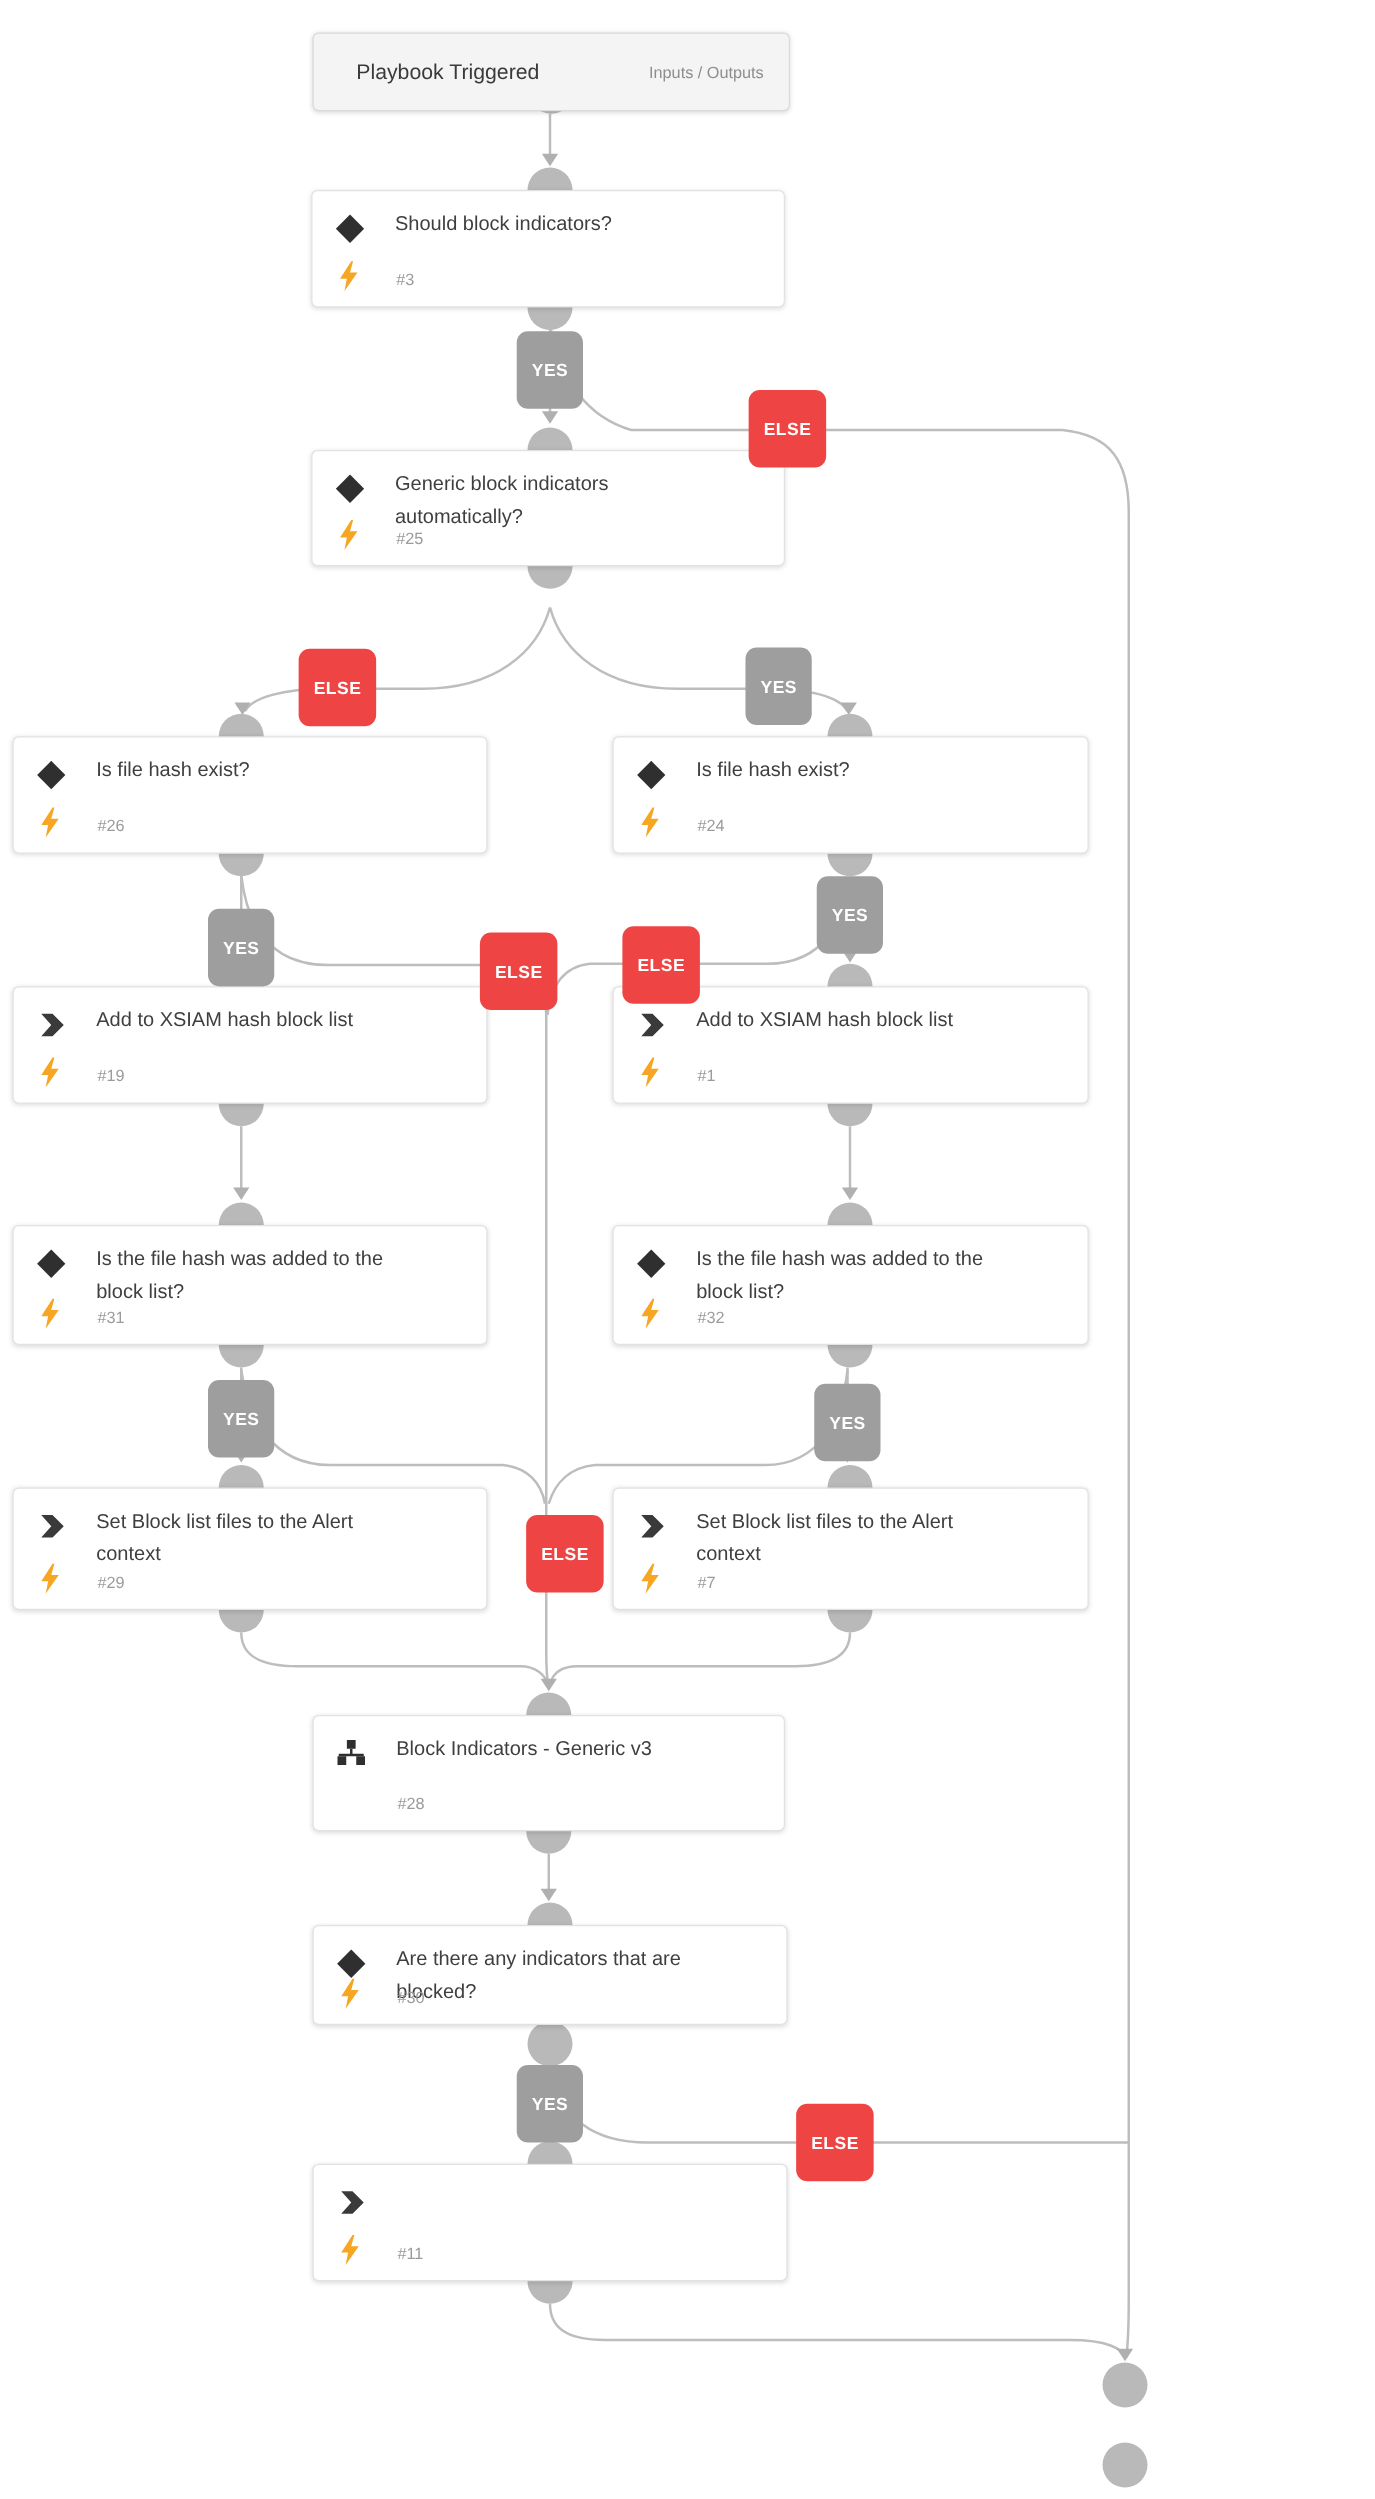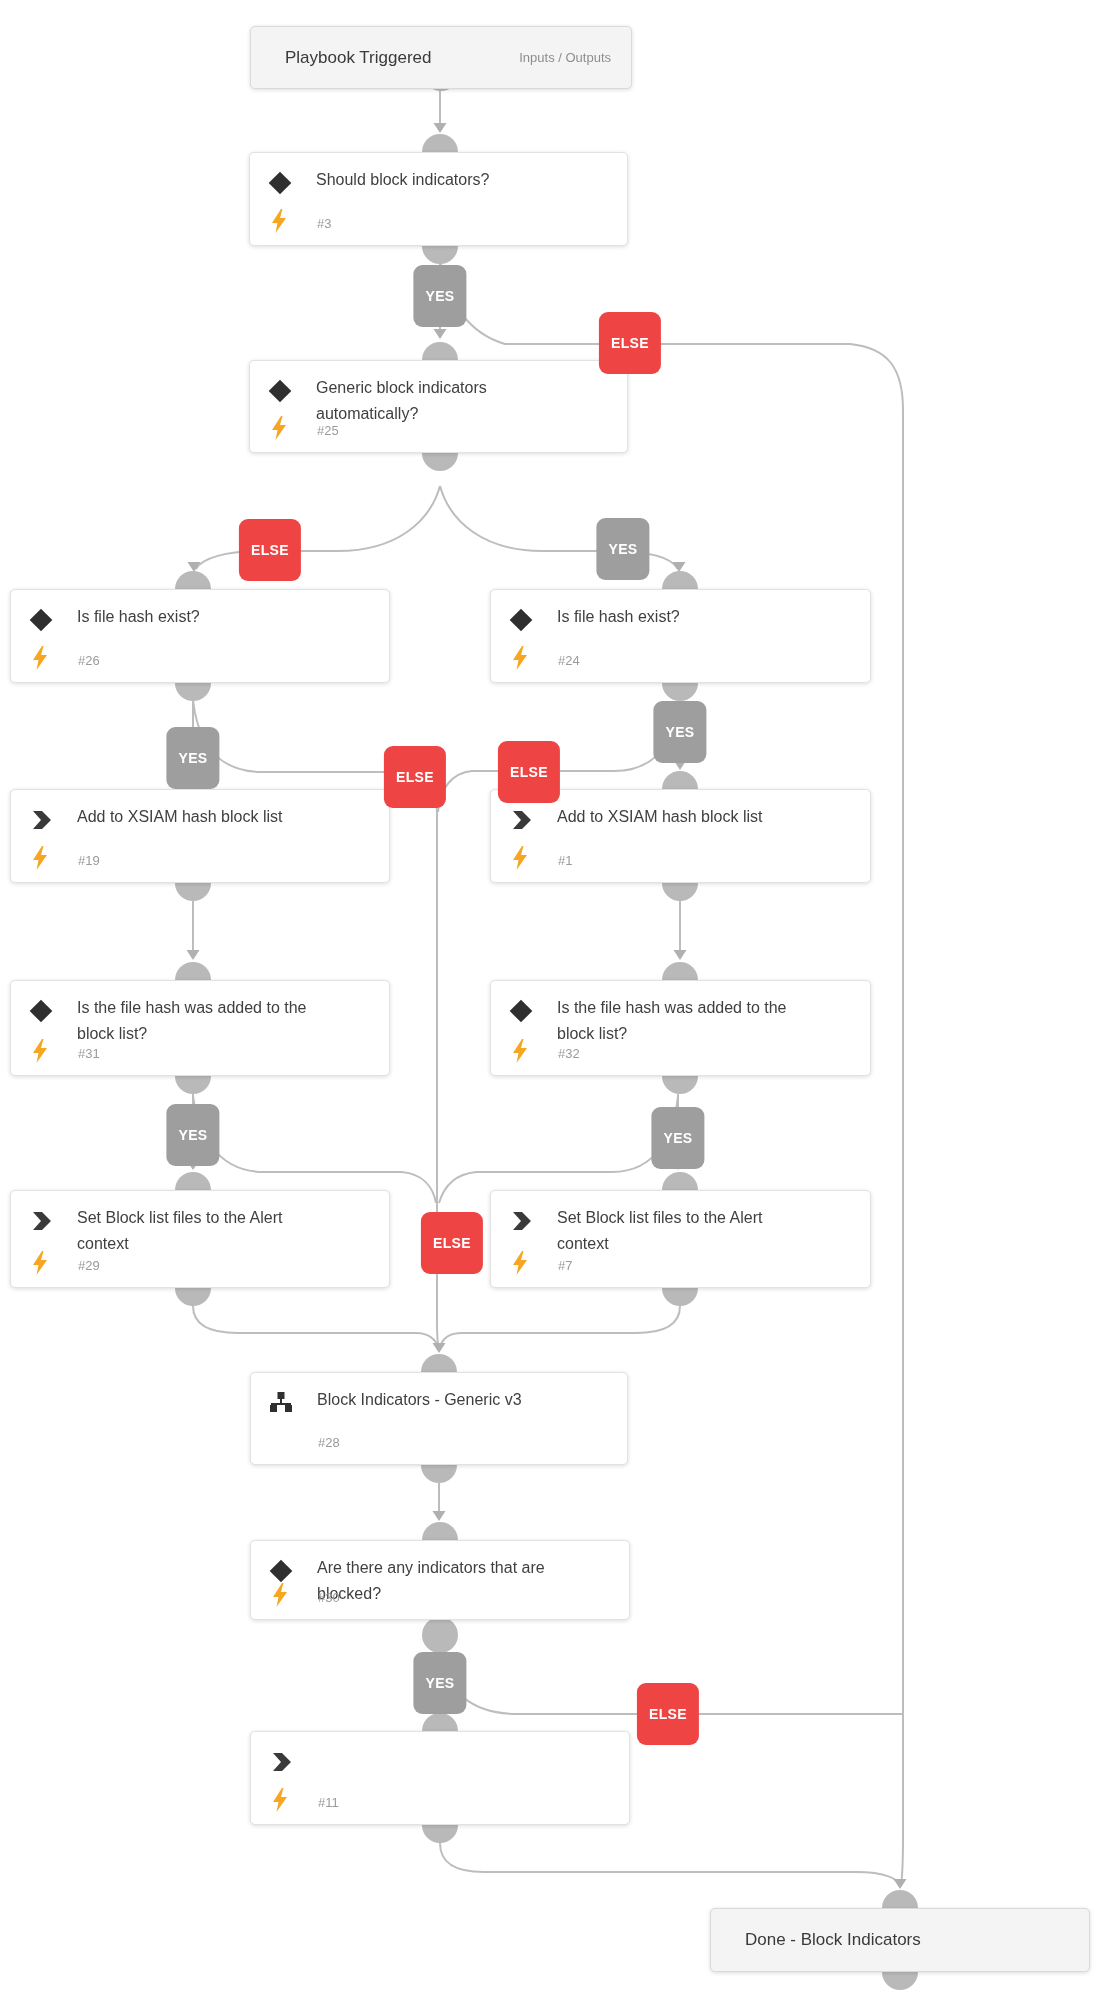--- a/index.html
+++ b/index.html
@@ -257,23 +257,20 @@
     </div>
     <div class="node task" style="left: 250px; top: 1731px; width: 380px; height: 94px;">
       <span class="icon-main"><svg viewBox="0 0 26 26" width="26" height="26">
           <path d="M5 4 h9 l9 9 -9 9 H5 l8-9 Z" fill="#3a3a3a"></path>
         </svg></span>
       <span class="icon-bolt"><svg viewBox="0 0 20 26" width="20" height="26">
           <path d="M12 1 L3 15 h5.5 L6.5 25 L17 10 h-6 L13.5 1 Z" fill="#f6a623"></path>
         </svg></span>
       <div class="num">#11</div>
     </div>
-    <div class="node terminal" style="left: 710px; top: 1908px; width: 380px; height: 64px;">
-      <div class="t-title">Done - Block Indicators</div>
-    </div>
     <div class="badge yes" style="left: 440px; top: 296px;">YES</div>
     <div class="badge else" style="left: 618px; top: 343px;">ELSE</div>
     <div class="badge else" style="left: 258px; top: 550px;">ELSE</div>
     <div class="badge yes" style="left: 623px; top: 549px;">YES</div>
     <div class="badge yes" style="left: 193px; top: 758px;">YES</div>
     <div class="badge else" style="left: 403px; top: 777px;">ELSE</div>
     <div class="badge else" style="left: 517px; top: 772px;">ELSE</div>
     <div class="badge yes" style="left: 680px; top: 732px;">YES</div>
     <div class="badge yes" style="left: 193px; top: 1135px;">YES</div>
     <div class="badge yes" style="left: 678px; top: 1138px;">YES</div>

